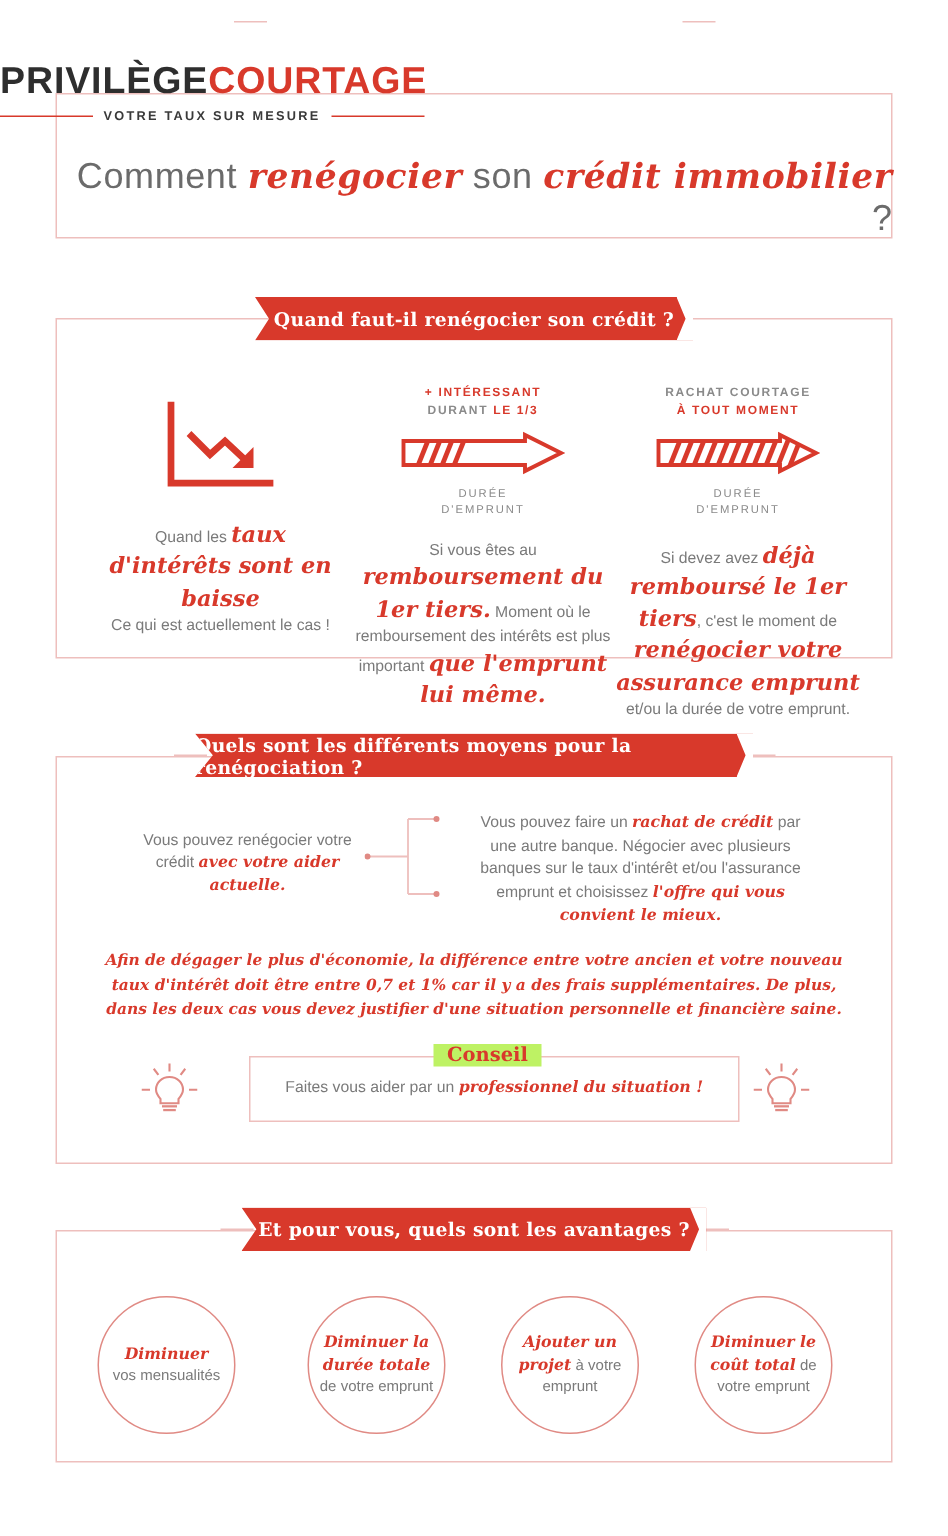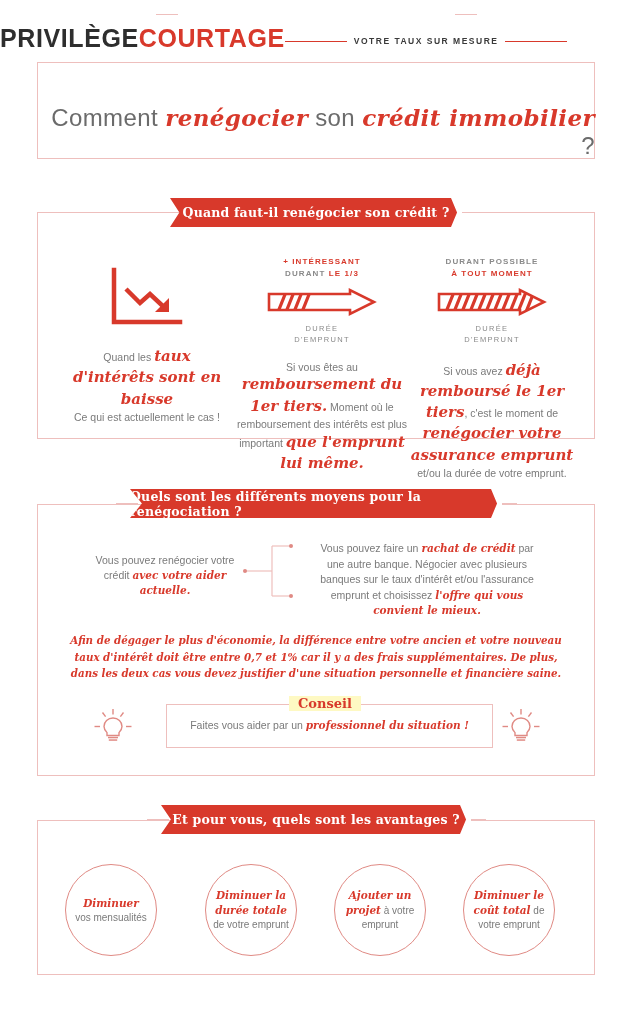--- a/index.html
+++ b/index.html
@@ -9,22 +9,22 @@
     background: #ffffff;
     font-family: "Liberation Sans", sans-serif;
     color: #6b6b6b;
     overflow: hidden;
   }
   .page { position: relative; width: 632px; height: 1024px; background:#fff; }
   .bi   { font-family: "DejaVu Serif", serif; font-weight: bold; font-style: italic; color:#d8392b; }
 
   
   .logo-wrap {
-    position:absolute; left:0; right:0; top:26px;
-    display:flex; flex-direction:row; align-items:center;
+    position:absolute; left:0; right:0; top:42px;
+    display:flex; flex-direction:column; align-items:flex-start;
   }
   .logo-main {
     font-family:"Liberation Sans", sans-serif;
     font-weight:bold; font-size:25px; letter-spacing:0.6px; line-height:1;
   }
   .logo-main .p1 { color:#2e2e2e; }
   .logo-main .p2 { color:#d8392b; }
   .logo-sub-row { display:flex; align-items:center; gap:7px; margin-top:5px; }
   .logo-rule { width:62px; height:1px; background:#d8392b; }
   .logo-sub {
@@ -90,21 +90,21 @@
   }
   .s2-note {
     position:absolute; left:66px; width:500px; text-align:center;
     font-family:"DejaVu Serif", serif; font-weight:bold; font-style:italic;
     color:#d8392b; font-size:10.3px; line-height:1.62;
   }
   .conseil-box {
     position:absolute; border:1px solid #eebfbd; background:#fff;
   }
   .conseil-label {
-    position:absolute; background:#fef9c3; padding:0 9px;
+    position:absolute; background:#bef264; padding:0 9px;
     font-family:"DejaVu Serif", serif; font-weight:bold;
     color:#d8392b; font-size:13px;
   }
   .conseil-text {
     position:absolute; width:100%; text-align:center;
     font-size:10.5px; color:#7a7a7a;
   }
 
   
   .circle {
@@ -187,21 +187,21 @@
     <div class="s1-text" style="margin-top:14px; width:178px; margin-left:-4px;">
       <span>Si vous êtes au </span><br>
       <span class="bi">remboursement du 1er tiers.</span>
       <span>Moment où le remboursement des intérêts est plus important </span>
       <span class="bi">que l'emprunt lui même.</span>
     </div>
   </div>
 
   <div class="s1-col" style="left:404px; top:256px; width:176px;">
     <div class="kicker">
-      <span class="k-gray">DURANT POSSIBLE</span><br>
+      <span class="k-gray">RACHAT COURTAGE</span><br>
       <span class="k-red">À TOUT MOMENT</span>
     </div>
     <div style="margin-top:7px; display:flex; justify-content:center;">
       <svg width="112" height="30" viewBox="0 0 112 30">
         <defs>
           <clipPath id="clipArrow2">
             <path d="M3 7 H84 V3 L108 15 L84 27 V23 H3 Z"></path>
           </clipPath>
         </defs>
         <g clip-path="url(#clipArrow2)">
@@ -218,21 +218,21 @@
           <line x1="88" y1="30" x2="100" y2="0" stroke="#d8392b" stroke-width="3.2"></line>
         </g>
         <path d="M3 7 H84 V3 L108 15 L84 27 V23 H3 Z" fill="none" stroke="#d8392b" stroke-width="2.6" stroke-linejoin="miter"></path>
       </svg>
     </div>
     <div class="duree">
       <span>DURÉE</span><br>
       <span>D'EMPRUNT</span>
     </div>
     <div class="s1-text" style="margin-top:14px;">
-      <span>Si vous avez </span><span class="bi">déjà remboursé le 1er tiers</span><span>, c'est le moment de </span><span class="bi">renégocier votre assurance emprunt</span><span> et/ou la durée de votre emprunt.</span>
+      <span>Si devez avez </span><span class="bi">déjà remboursé le 1er tiers</span><span>, c'est le moment de </span><span class="bi">renégocier votre assurance emprunt</span><span> et/ou la durée de votre emprunt.</span>
     </div>
   </div>
 
   <div class="sec-box" style="left:37px; top:504px; width:558px; height:272px;"></div>
 
   <span class="ribbon-tail-l" style="left:116px; top:503px;"></span>
   <span class="ribbon-tail-r" style="left:495px; top:503px;"></span>
   <div class="ribbon" style="left:130px; top:489px; width:372px;">Quels sont les différents moyens pour la renégociation ?</div>
 
   <div style="position:absolute; left:243px; top:540px;">

